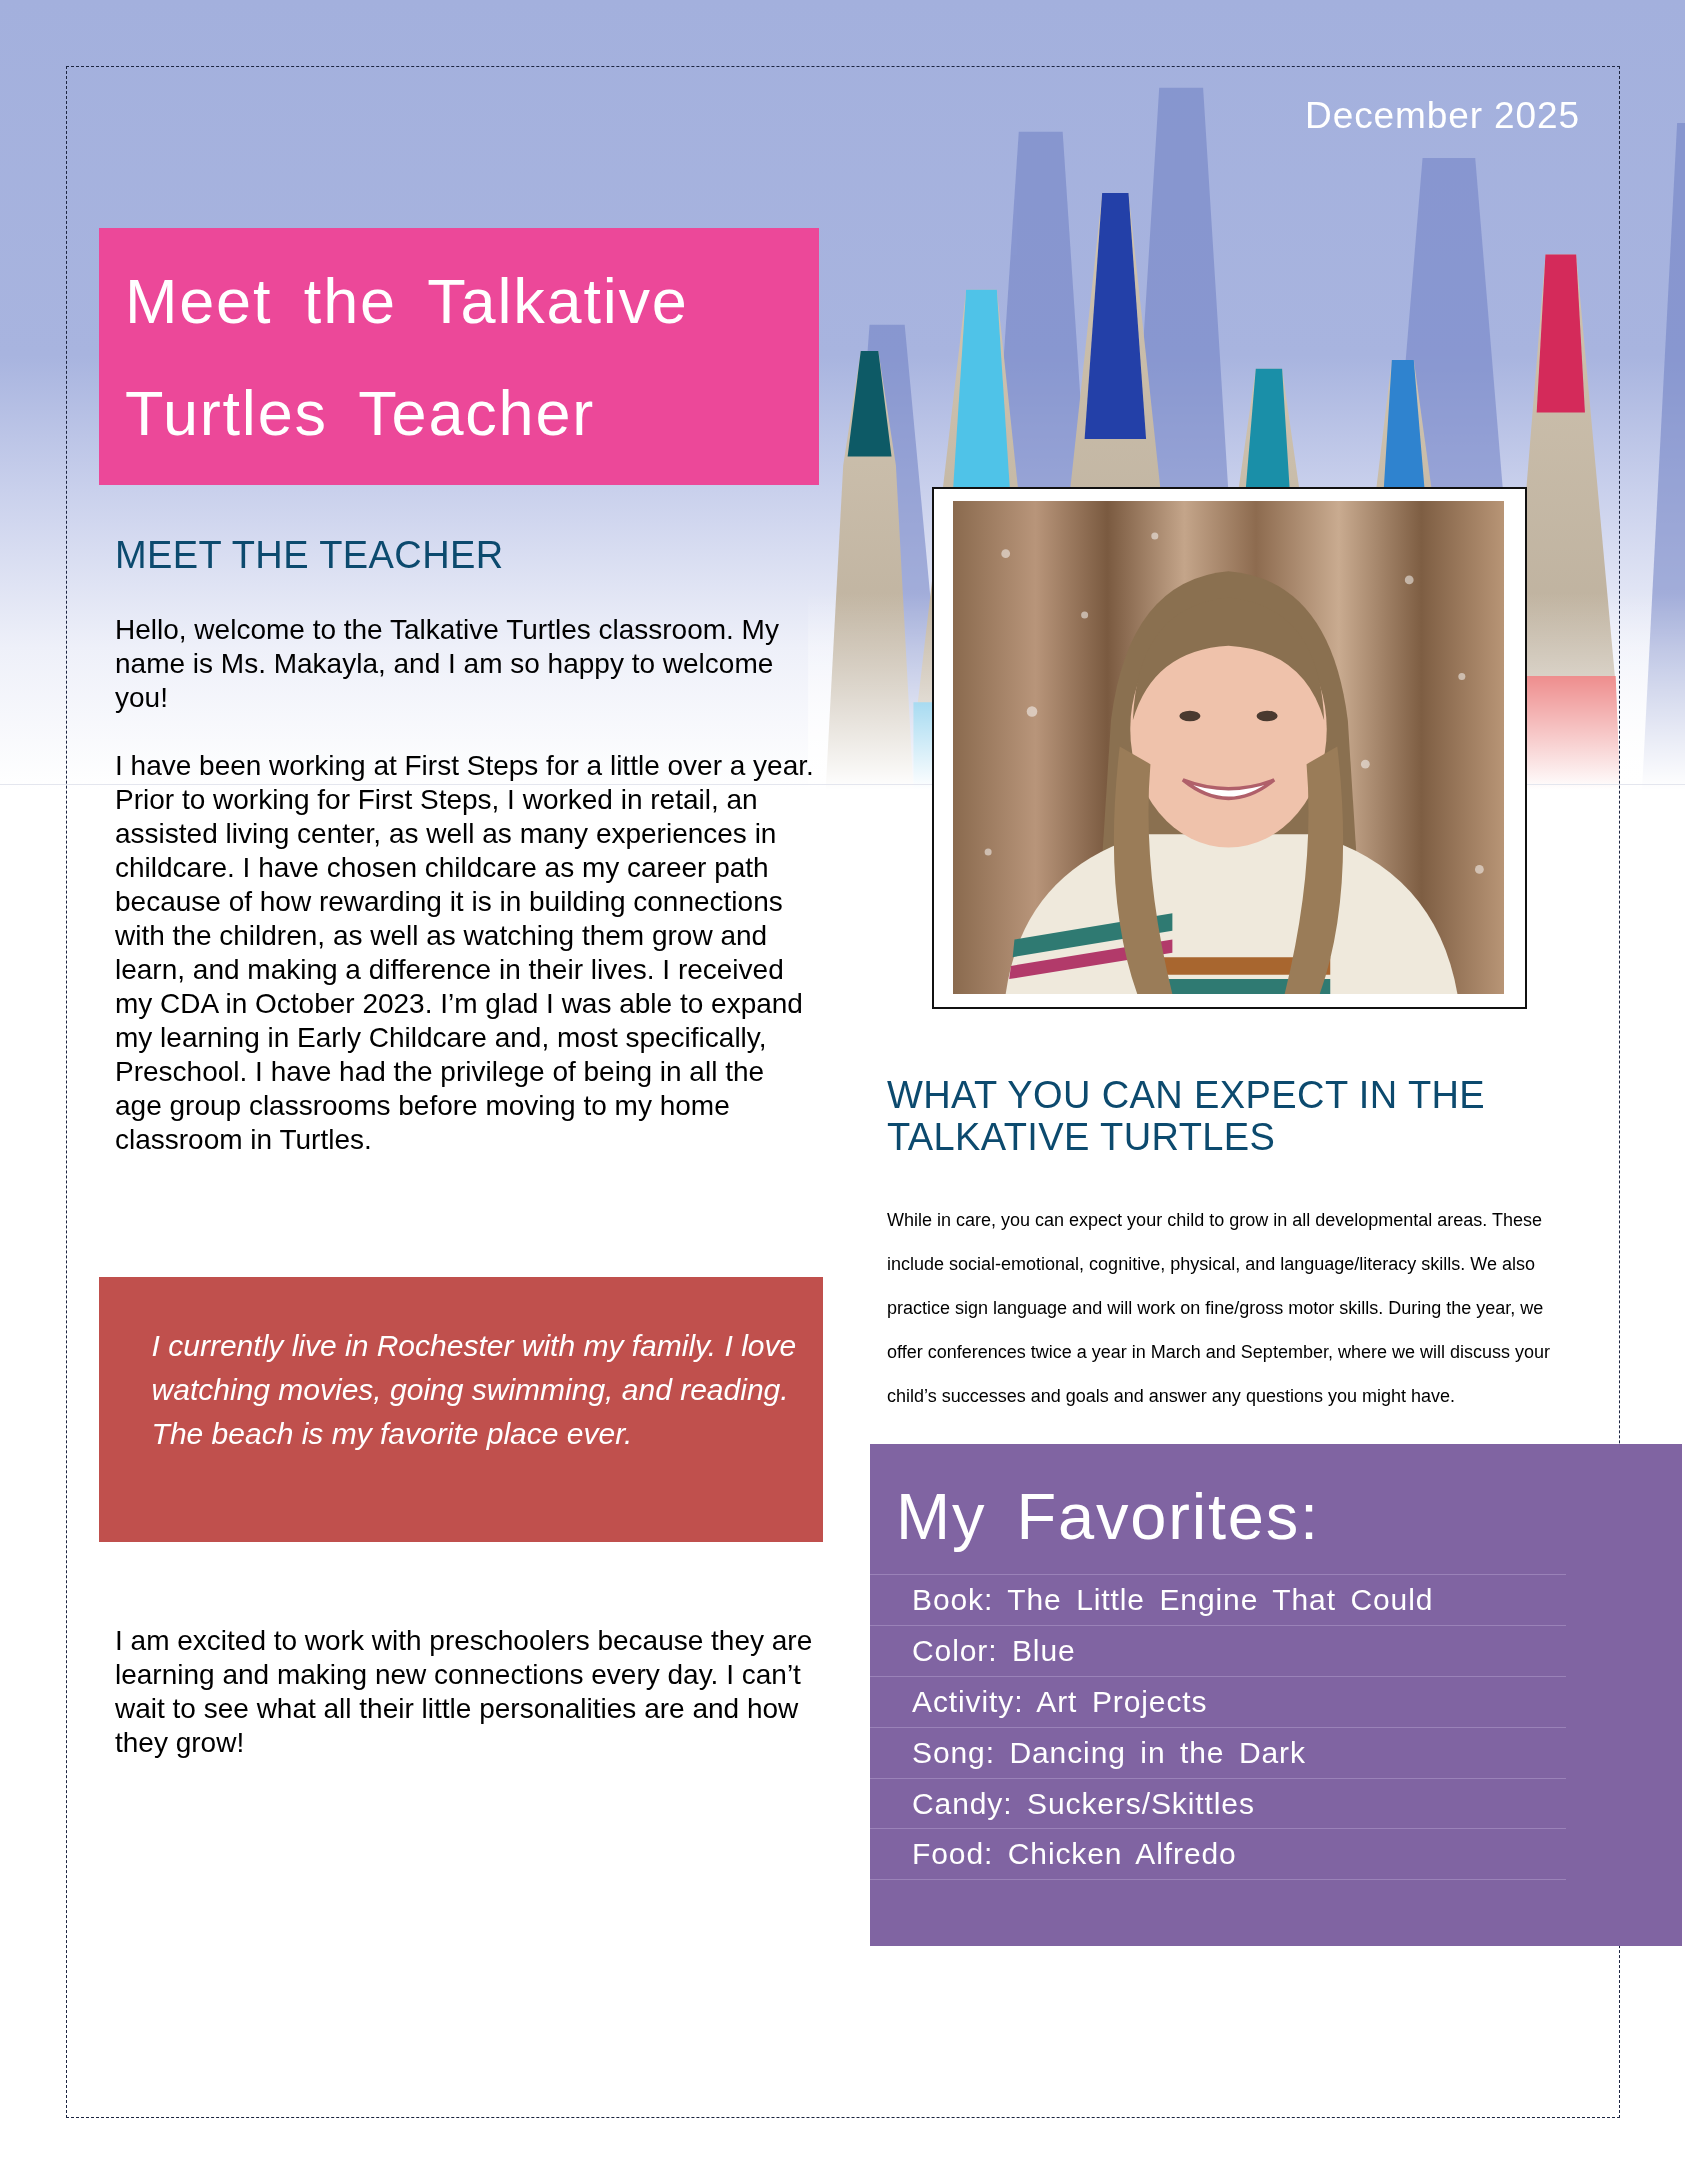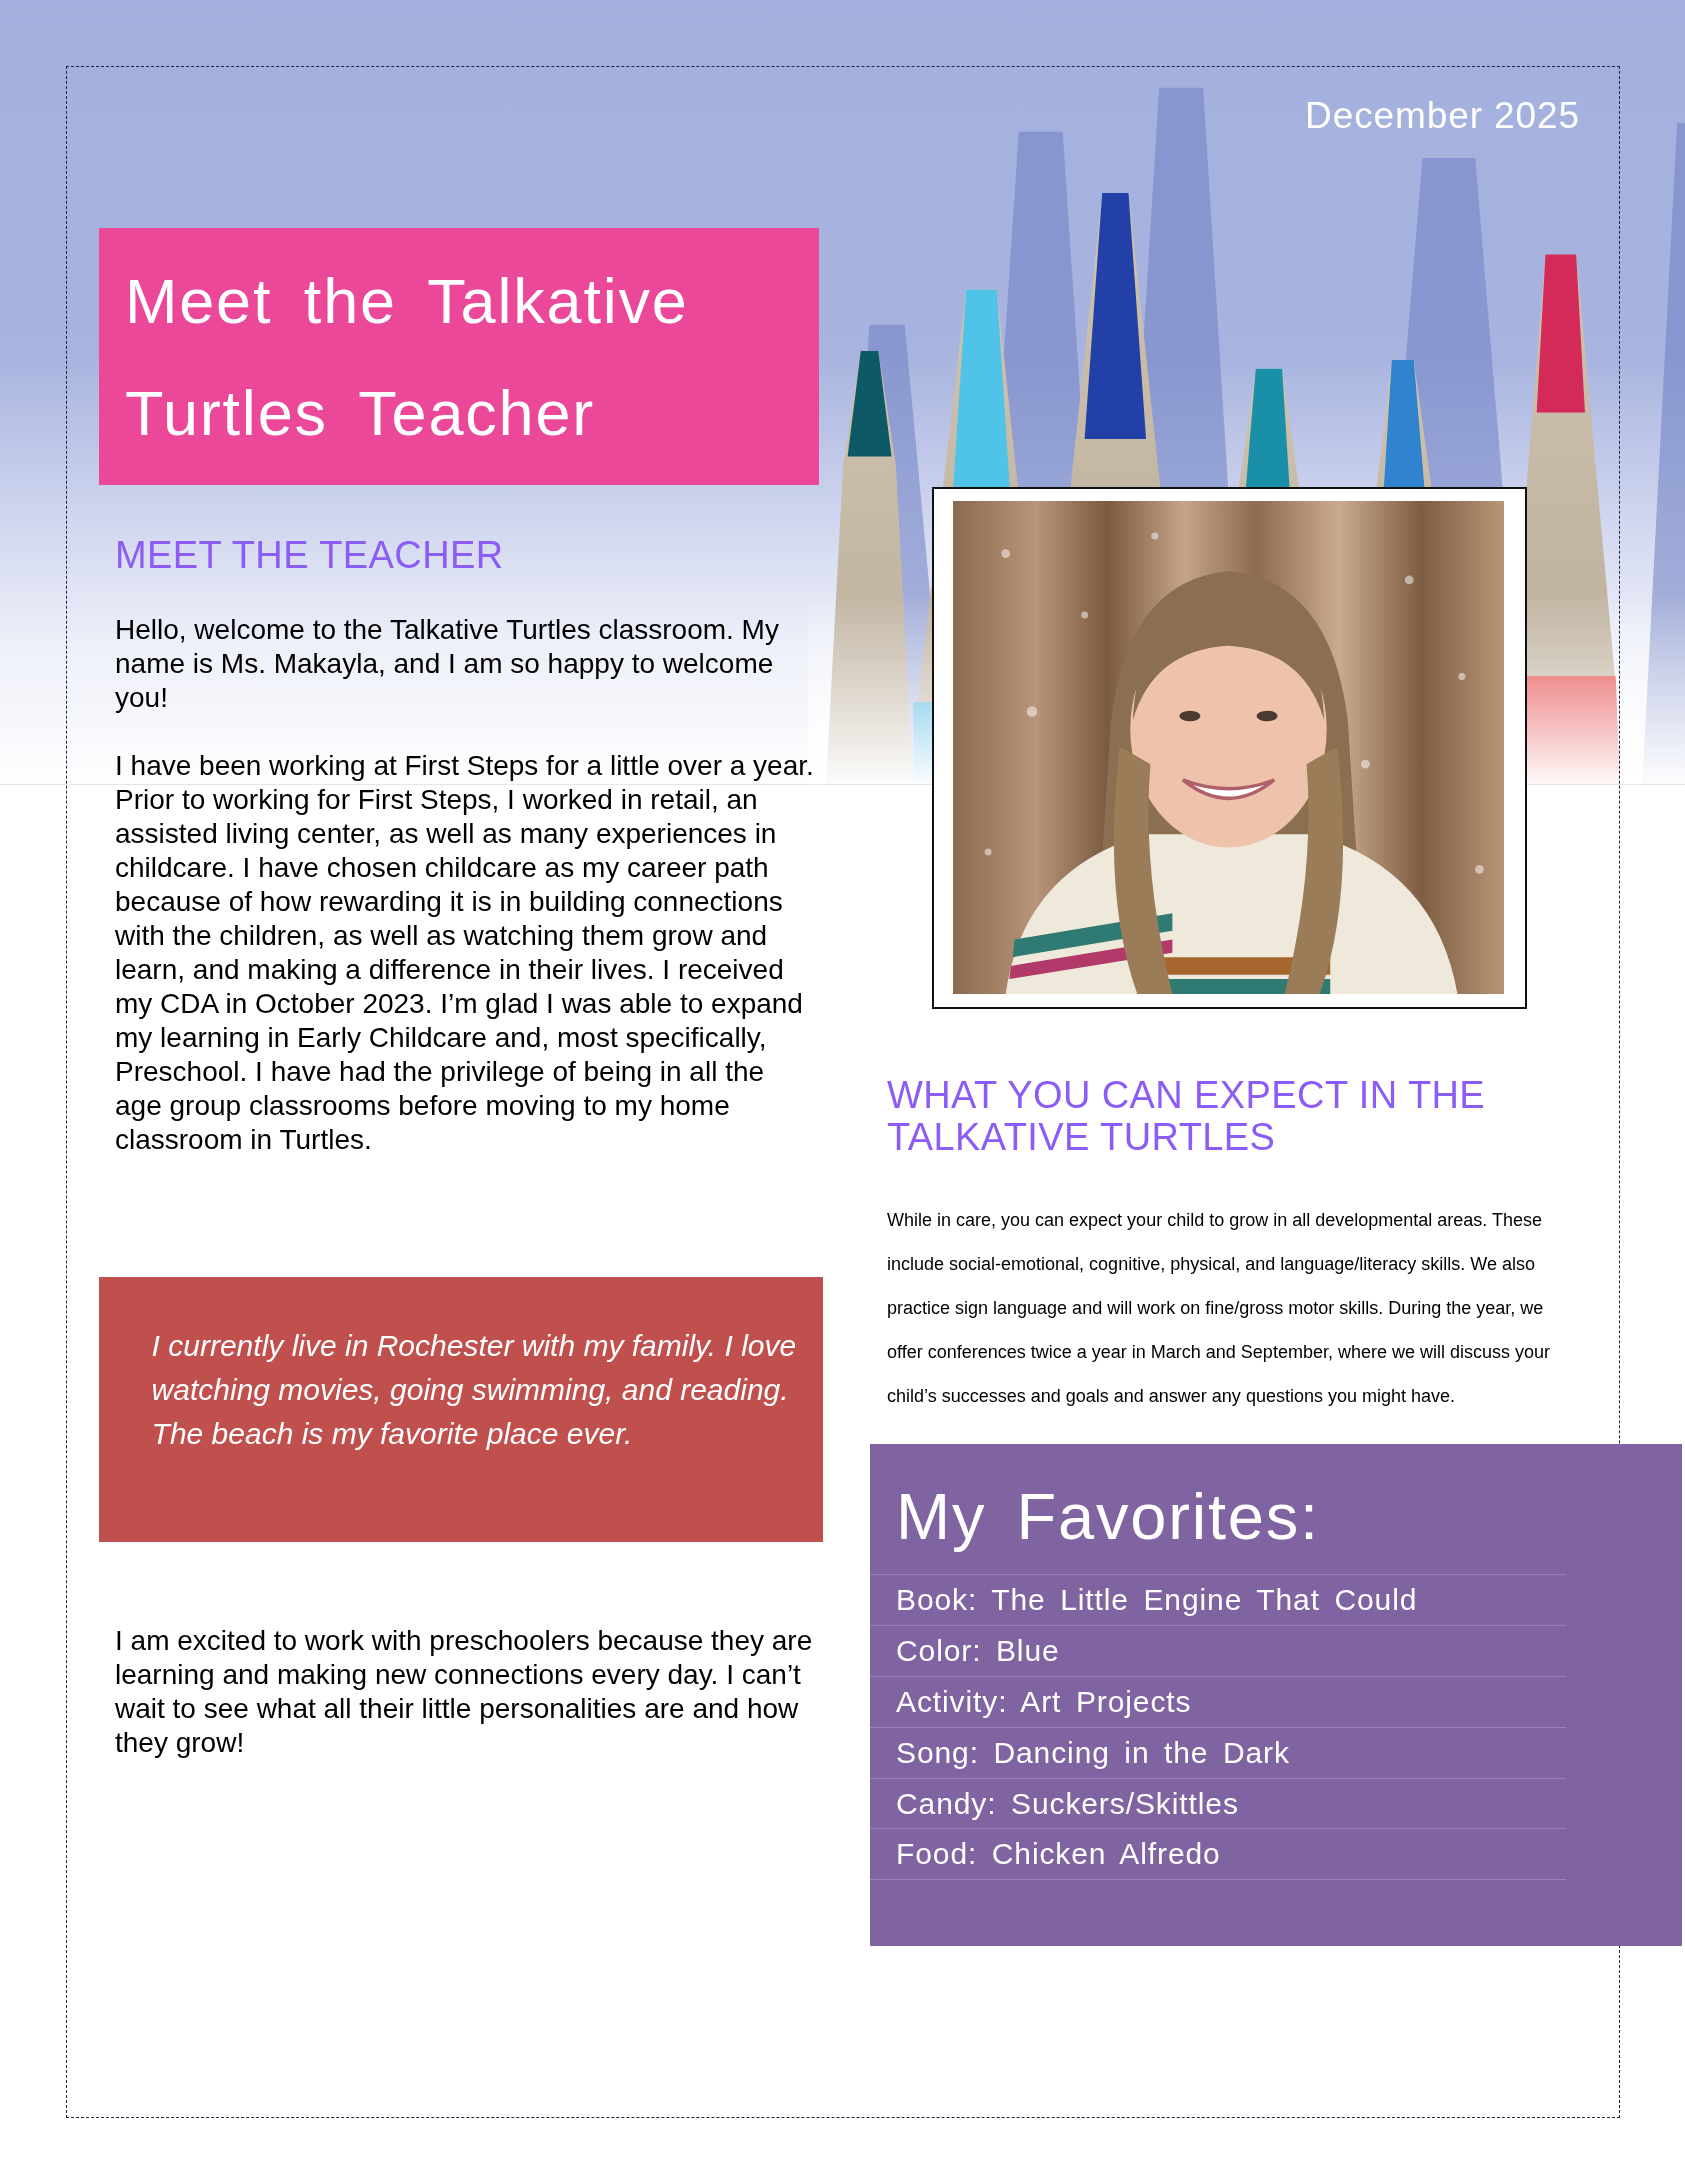--- a/index.html
+++ b/index.html
@@ -17,42 +17,42 @@
   .pencils { position:absolute; left:808px; top:0; width:878px; height:790px; }
   .page-border {
     position: absolute; left: 66px; top: 66px; width: 1554px; height: 2052px;
     border: 1.8px dashed #1c2541; box-sizing: border-box;
   }
   .date { position:absolute; left:1185px; top:95px; width:395px; text-align:right; color:#fff; font-size:37px; letter-spacing:0.9px; }
   .title-box {
     position:absolute; left:99px; top:228px; width:720px; height:257px; background:#ec4899;
   }
   .title-box .t { position:absolute; left:26px; color:#fff; font-size:63px; letter-spacing:1.8px; word-spacing:12.3px; }
-  .h2 { position:absolute; color:#8b5cf6; font-size:38px; letter-spacing:0.4px; }
+  .h2 { position:absolute; color:#0c4a6e; font-size:38px; letter-spacing:0.4px; }
   .body-text { position:absolute; color:#000; font-size:28px; line-height:34px; }
   .body-text.sm { font-size:18px; line-height:44px; }
   .quote-box {
     position:absolute; left:99px; top:1277px; width:724px; height:265px; background:#c0504d;
   }
   .quote-box .q { position:absolute; left:17.6px; top:47px; width:693px; color:#ffffff; font-style:italic; font-size:30px; line-height:44px;margin-left:35px; }
   .photo-frame {
     position:absolute; left:932px; top:487px; width:595px; height:522px;
     background:#fff; border:2.6px solid #111; box-sizing:border-box;
   }
   .photo {
     position:absolute; left:19.3px; top:12.3px; width:551px; height:493px; overflow:hidden;
     background: linear-gradient(90deg, #8a6a4e 0%, #b8957a 15%, #7a5a40 28%, #c4a58a 42%, #8d6b4f 55%, #c9ab90 70%, #7e5e43 85%, #b89576 100%);
   }
   .fav-box {
     position:absolute; left:870px; top:1444px; width:812px; height:502px; background:#8064a2;
   }
   .fav-title { position:absolute; left:26px; top:35px; color:#fff; font-size:65px; letter-spacing:1.8px; word-spacing:10.5px; }
   .fav-row {
     position:absolute; left:0; width:696px; height:51px; border-top:0.9px solid #9a82b8; box-sizing:border-box;
-    color:#fff; font-size:30px; letter-spacing:0.9px; word-spacing:5.3px; padding-left:26px; line-height:49px;
+    color:#fff; font-size:30px; letter-spacing:0.9px; word-spacing:5.3px; padding-left:42px; line-height:49px;
   }
 </style>
 </head>
 <body>
 
 <div class="hero"></div>
 
 <svg class="pencils" viewBox="0 0 1000 900" width="878" height="790">
   <defs>
     <linearGradient id="wood" x1="0" x2="0" y1="0" y2="1">

